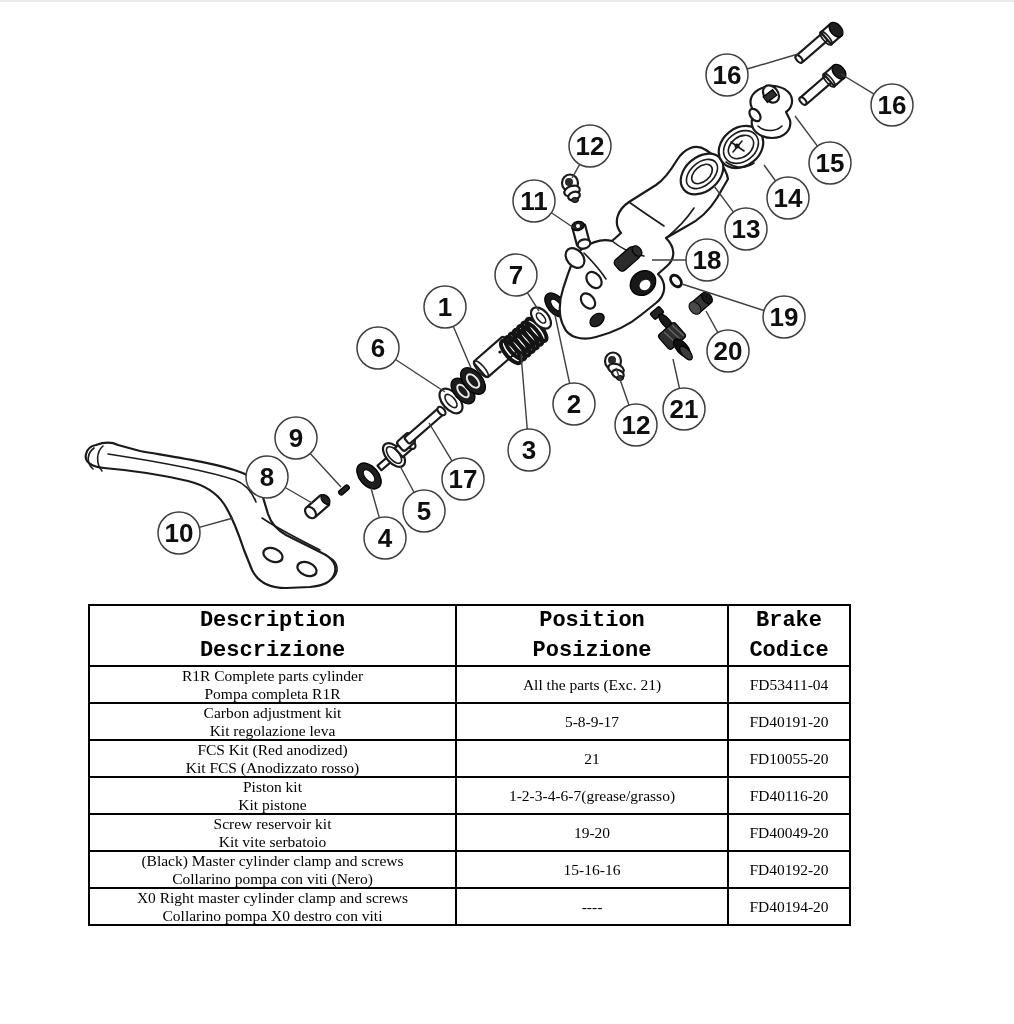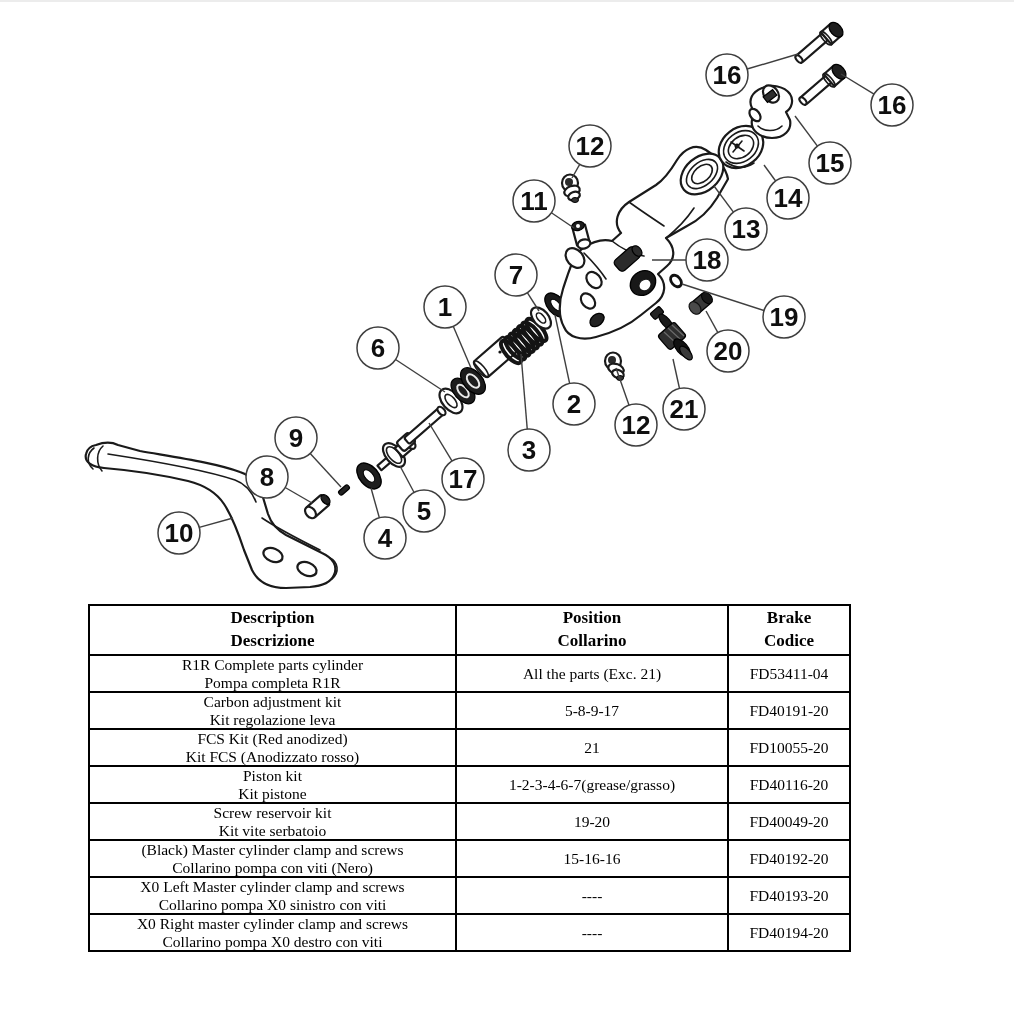--- a/index.html
+++ b/index.html
@@ -14,21 +14,21 @@
   .leader{stroke:#3f3f3f;stroke-width:1.4;fill:none;}
   .callout-circle{fill:#ffffff;stroke:#3f3f3f;stroke-width:1.5;}
   .callout-num{font-family:"Liberation Sans",sans-serif;font-size:26px;font-weight:700;
                fill:#0f0f0f;text-anchor:middle;}
   
   .parts-table{position:absolute;left:88px;top:602px;width:761px;border-collapse:collapse;
                table-layout:fixed;background:#fff;color:#000;
                font-family:"Liberation Serif","DejaVu Serif",serif;}
   .parts-table th,.parts-table td{border:2px solid #000;text-align:center;
                vertical-align:middle;padding:0 3px;overflow:hidden;}
-  .parts-table th{font-size:17px;font-weight:700;line-height:1.35;height:48px;}
+  .parts-table th{font-size:22px;font-weight:700;line-height:1.35;height:48px;font-family:Liberation Mono, monospace;}
   .parts-table td{font-size:15.5px;line-height:1.13;height:35px;}
 </style>
 </head>
 <body>
 
 <div class="page">
 
   <svg id="diagram-svg" width="1014" height="600" viewBox="0 0 1014 600">
 
     <g>
@@ -341,21 +341,21 @@
         <col style="width:122px">
     </colgroup>
     <thead>
       <tr>
         <th>
           <div>Description</div>
           <div>Descrizione</div>
         </th>
         <th>
           <div>Position</div>
-          <div>Collarino</div>
+          <div>Posizione</div>
         </th>
         <th>
           <div>Brake</div>
           <div>Codice</div>
         </th>
       </tr>
     </thead>
     <tbody>
       <tr>
         <td>
@@ -400,28 +400,20 @@
       <tr>
         <td>
           <div>(Black) Master cylinder clamp and screws</div>
           <div>Collarino pompa con viti (Nero)</div>
         </td>
         <td>15-16-16</td>
         <td>FD40192-20</td>
       </tr>
       <tr>
         <td>
-          <div>X0 Left Master cylinder clamp and screws</div>
-          <div>Collarino pompa X0 sinistro con viti</div>
-        </td>
-        <td>----</td>
-        <td>FD40193-20</td>
-      </tr>
-      <tr>
-        <td>
           <div>X0 Right master cylinder clamp and screws</div>
           <div>Collarino pompa X0 destro con viti</div>
         </td>
         <td>----</td>
         <td>FD40194-20</td>
       </tr>
     </tbody>
   </table>
 </div>
 

